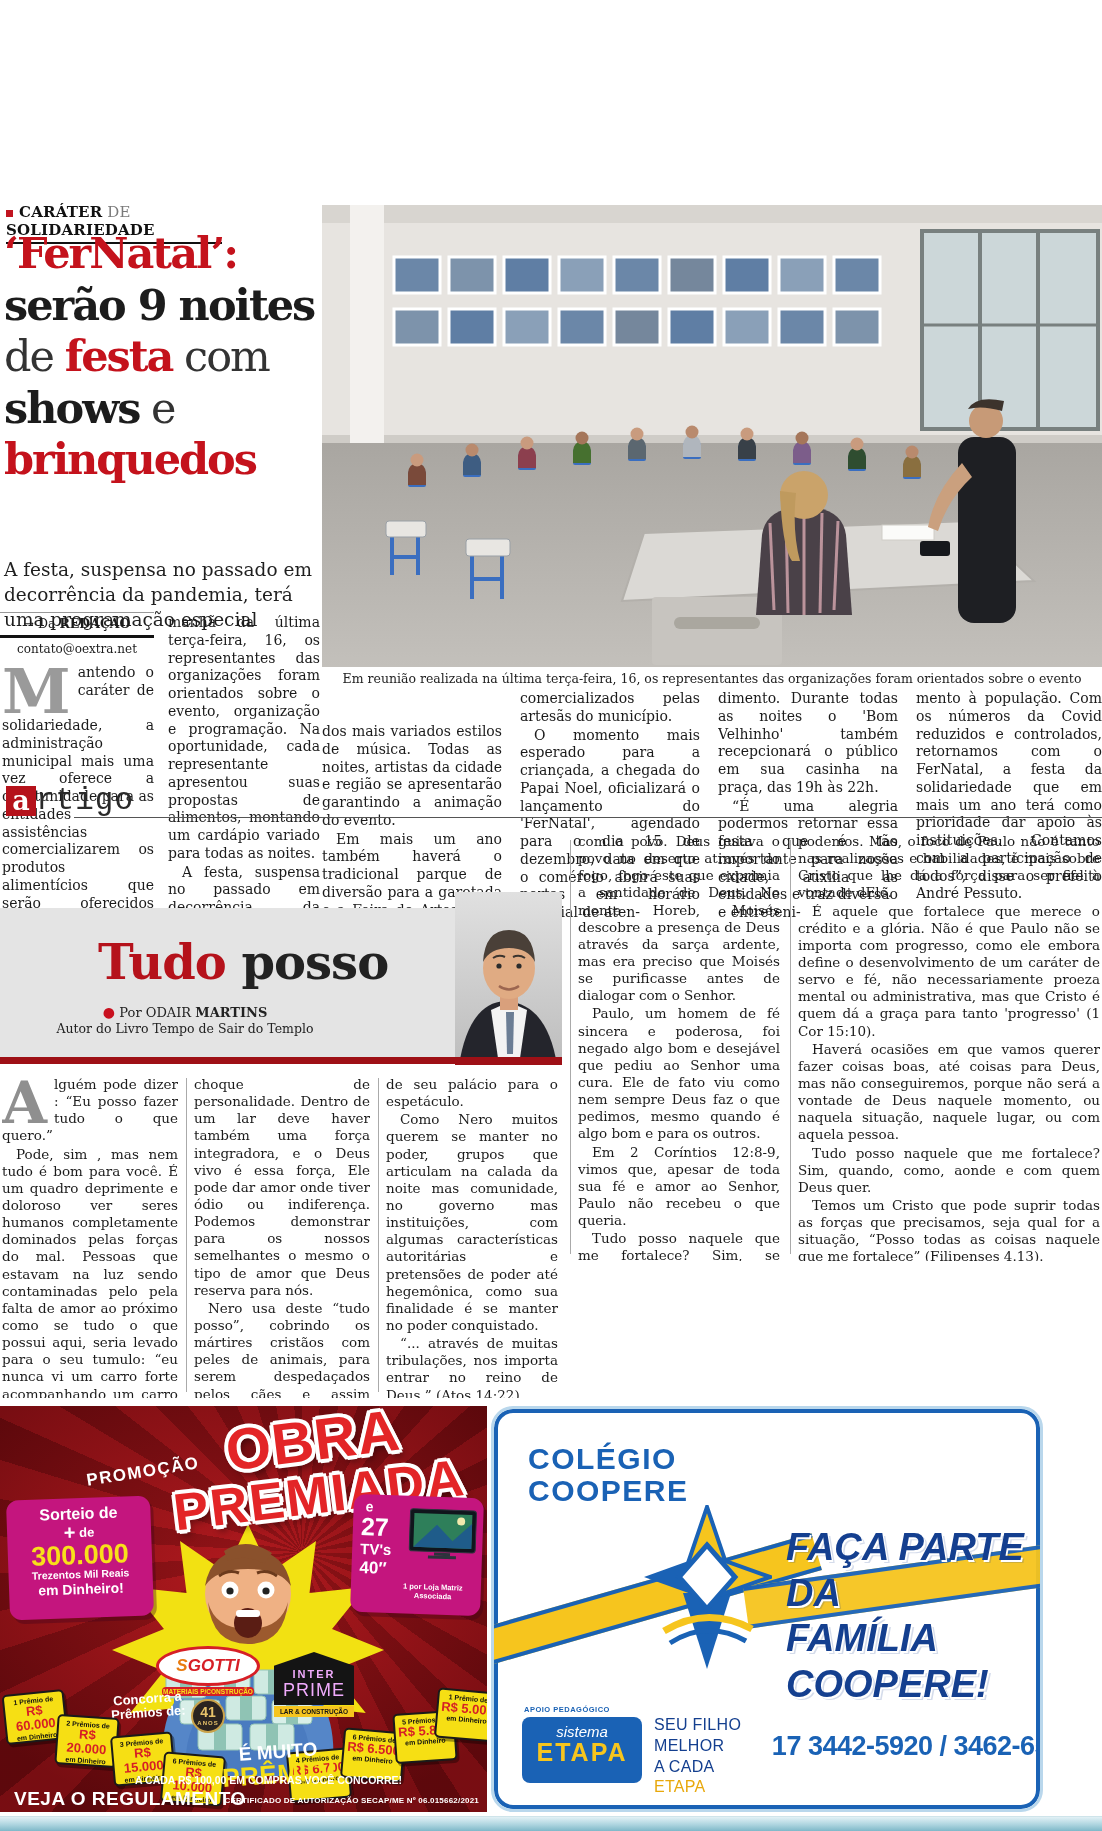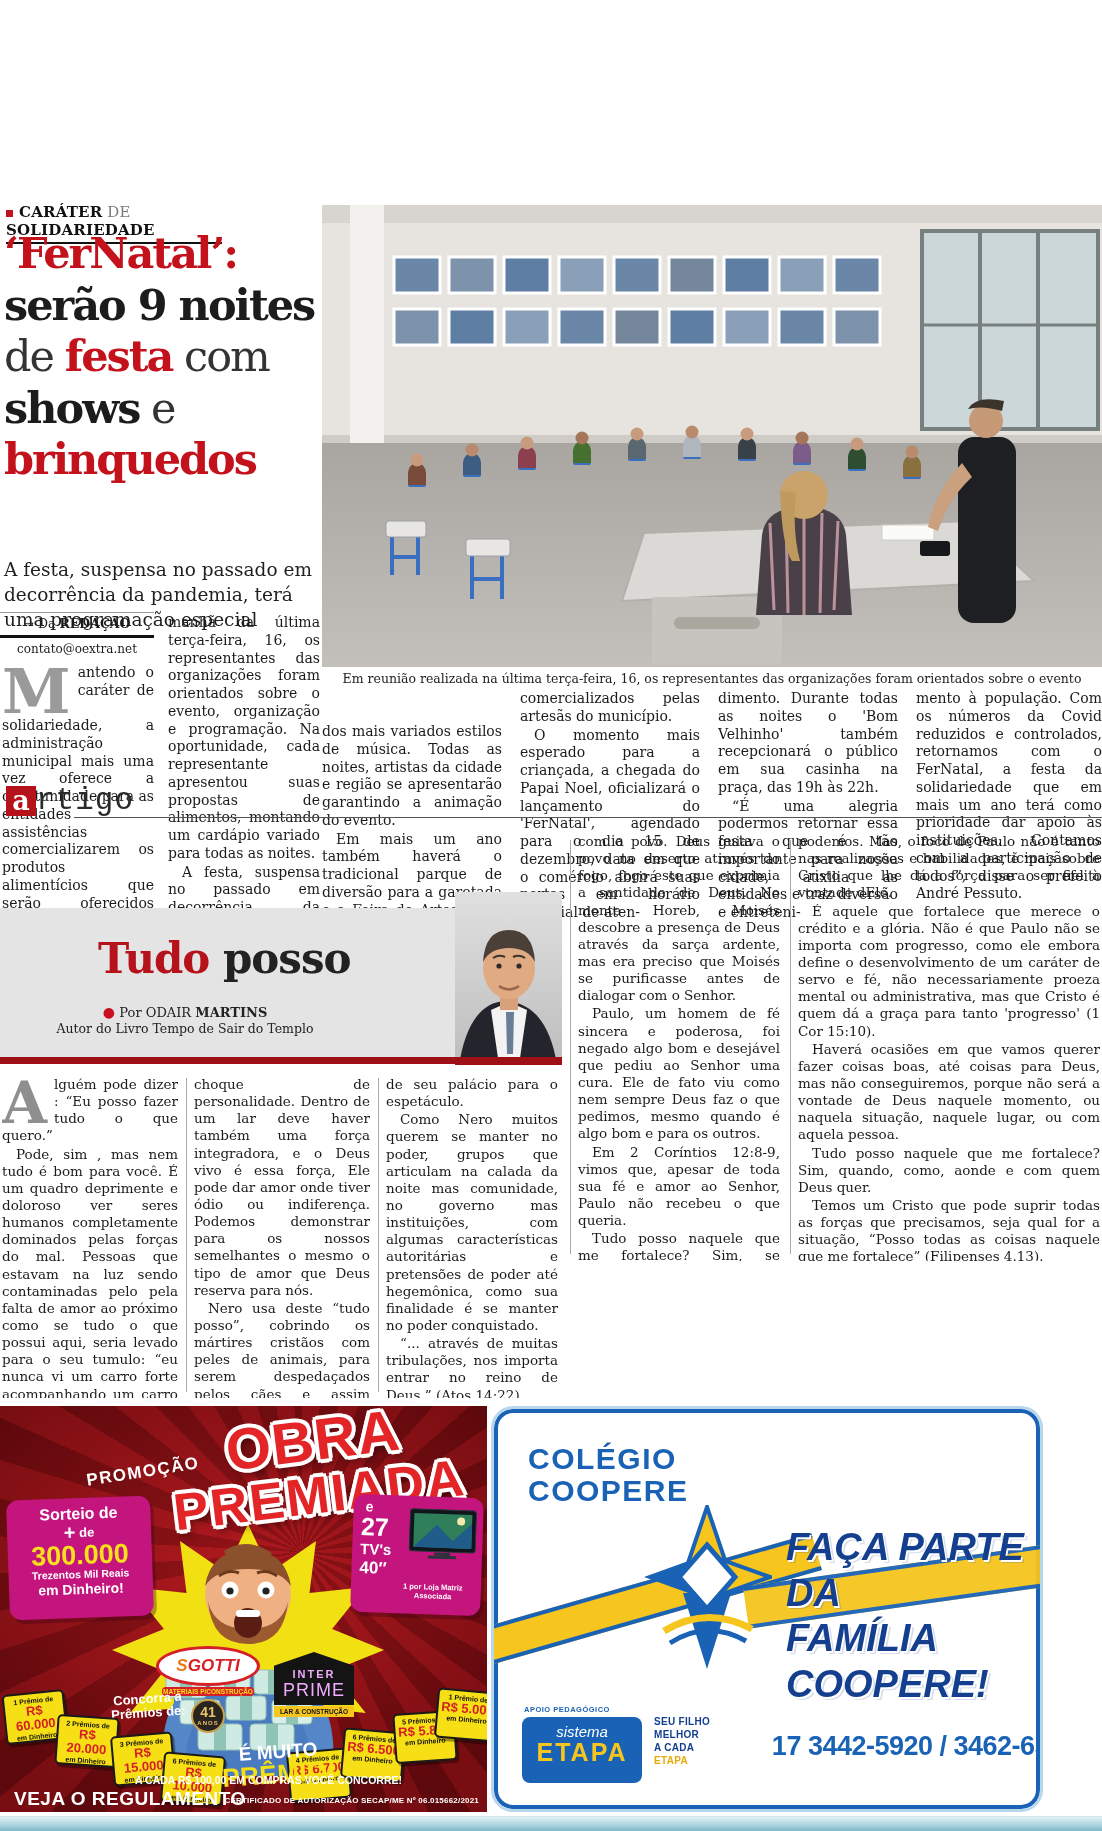--- a/index.html
+++ b/index.html
@@ -54,21 +54,21 @@
   .caption{position:absolute;left:322px;top:671px;width:780px;text-align:center;font-size:12.5px;color:#222;}
   
   .asec{position:absolute;left:6px;top:786px;height:32px;white-space:nowrap;}
   .abox{display:inline-block;width:30px;height:30px;background:#b5121b;color:#fff;
       font:bold 27px/30px "DejaVu Serif",serif;text-align:center;vertical-align:bottom;}
   .arest{font-family:Liberation Mono, monospace;font-weight:200;font-size:31px;color:#2a2a2a;
       letter-spacing:1px;vertical-align:bottom;line-height:30px;}
   .arule{position:absolute;left:74px;top:817px;width:1028px;border-top:1.5px solid #555;}
   
   .grayband{position:absolute;left:0;top:908px;width:562px;height:150px;background:#e4e4e4;}
-  .atitle{position:absolute;left:98px;top:26px;font-weight:bold;font-size:42px;letter-spacing:-1px;text-align:right;}
+  .atitle{position:absolute;left:98px;top:26px;font-weight:bold;font-size:48px;letter-spacing:-1px;text-align:right;}
   .at-red{color:#b5121b;}
   .at-blk{color:#222;}
   .abyl{position:absolute;left:50px;top:96px;width:270px;text-align:center;font-size:13px;color:#222;}
   .abyl .dot{color:#c8101e;font-size:14px;}
   .abyl2{font-size:12.5px;margin-top:1px;}
   .authorpic{position:absolute;left:455px;top:-16px;width:107px;height:173px;}
   .authorpic svg{display:block;width:100%;height:100%;}
   .redbar{position:absolute;left:0;top:1057px;width:562px;height:7px;background:#9e1016;}
   
   .ac{position:absolute;font-size:13.5px;line-height:1.27;text-align:justify;overflow:hidden;}
@@ -169,21 +169,21 @@
   .clogo{position:absolute;left:148px;top:96px;width:130px;height:168px;}
   .clogo svg{display:block;width:100%;height:100%;}
   .slogan{position:absolute;left:292px;top:116px;width:296px;color:#143f8f;font-style:italic;
       font-weight:bold;font-size:38px;line-height:1.2;text-align:left;
       text-shadow:1.5px 1.5px 0 #fff,3px 3px 0 rgba(20,63,143,.18);}
   .apoio{position:absolute;left:30px;top:296px;font-size:7.5px;color:#1a62b5;font-weight:bold;letter-spacing:.5px;}
   .etapabox{position:absolute;left:28px;top:308px;width:120px;height:66px;background:#1a62b5;border-radius:8px;
       color:#fff;text-align:center;padding-top:6px;box-sizing:border-box;}
   .etapabox .sis{font-style:italic;font-size:15px;}
   .etapabox .eta{font-weight:bold;font-size:25px;color:#f6c51e;letter-spacing:2px;line-height:1;}
-  .filho{position:absolute;left:160px;top:306px;width:104px;color:#143f8f;font-weight:bold;font-size:10px;
+  .filho{position:absolute;left:160px;top:306px;width:104px;color:#143f8f;font-weight:normal;font-size:16px;
       line-height:1.3;letter-spacing:.3px;}
   .filho .fy{color:#e8a80c;}
   .phone{position:absolute;left:268px;top:322px;width:326px;text-align:center;color:#1a62b5;
       font-weight:bold;font-size:27px;letter-spacing:-.5px;}
   
   .bstrip{position:absolute;left:0;top:1816px;width:1102px;height:15px;
       background:linear-gradient(180deg,#e2f1f6 0%,#a9d2dd 55%,#77b4c5 100%);border-top:1px solid #cfe4ea;}
 </style>
 </head>
 <body>

